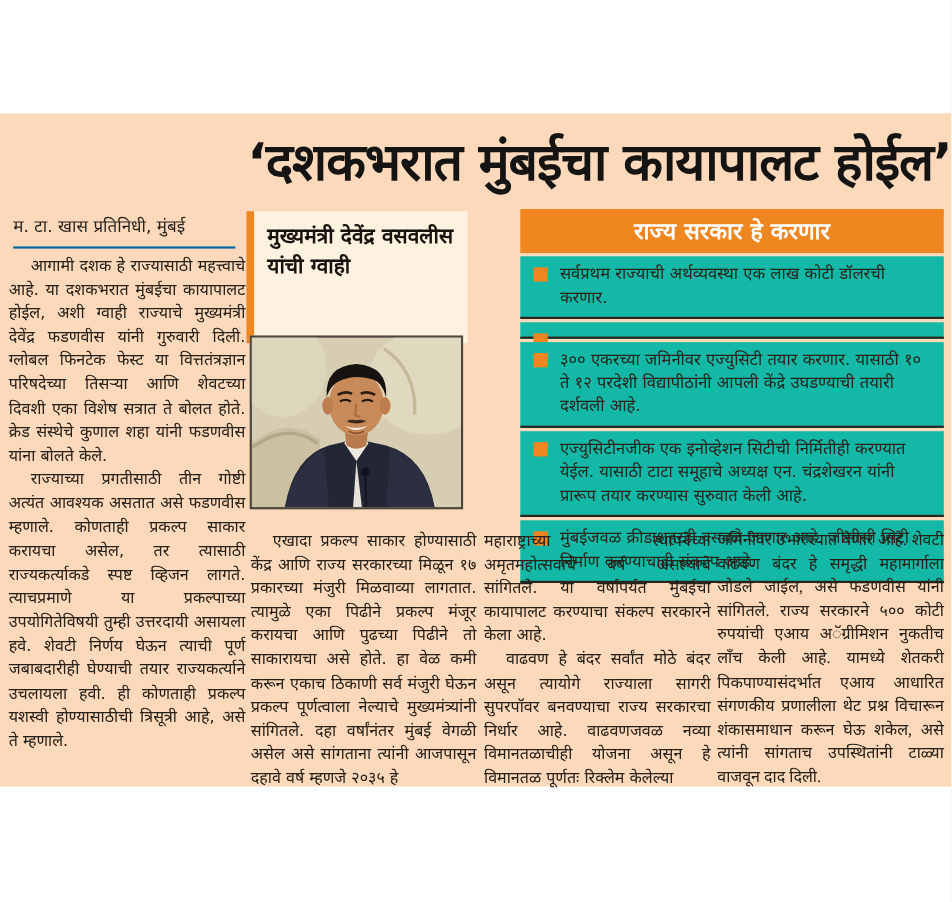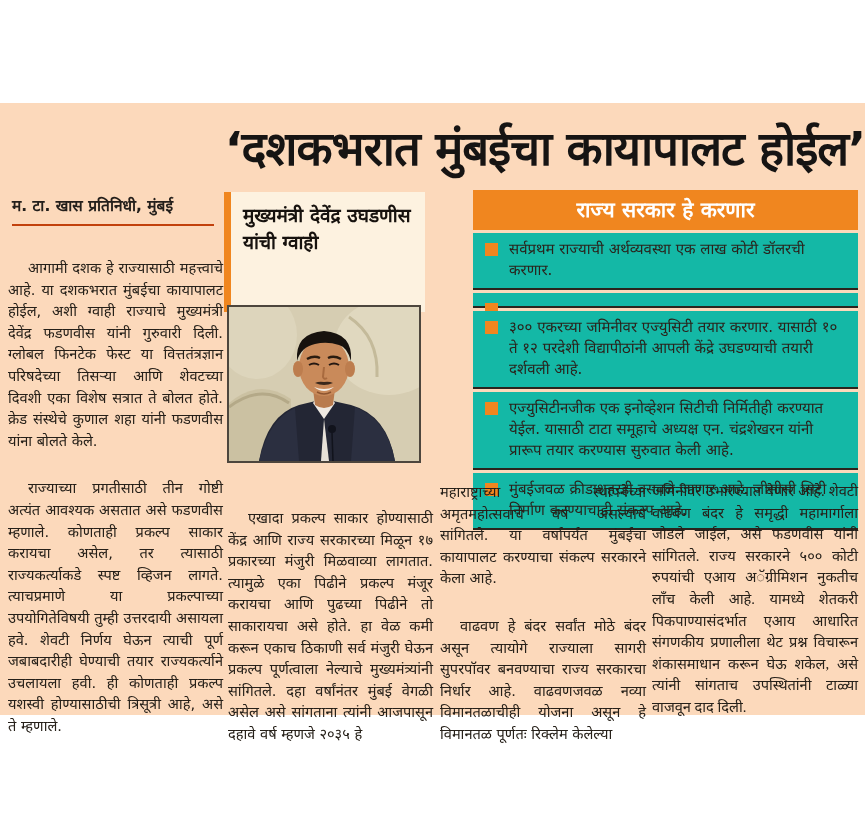--- a/index.html
+++ b/index.html
@@ -12,29 +12,29 @@
     position:absolute; left:0; top:103px; width:865px; height:612px;
     background:#fcd9bb;
   }
   .headline {
     position:absolute; left:0; top:110px; width:865px; text-align:right;
     font-size:47px; font-weight:bold; color:#161413; line-height:78px;
     letter-spacing:-1px; white-space:nowrap;
   }
   .byline {
     position:absolute; left:12px; top:194px; width:202px;
-    font-size:15.5px; font-weight:bold; color:#241f1b;
-    padding-bottom:8px; border-bottom:2px solid #c2410c;
+    font-size:15.5px; font-weight:normal; color:#241f1b;
+    padding-bottom:8px; border-bottom:2px solid #0369a1;
   }
   .bodytext {
     position:absolute; text-align:justify; color:#262019;
     font-size:14.6px; line-height:21.6px;
   }
   .bodytext p { text-align:justify; }
-  .bodytext p.indent { text-indent:20px;margin-top:26px; }
+  .bodytext p.indent { text-indent:20px; }
   .col1 { left:8px;   top:231px; width:215px; }
   .col2 { left:228px; top:481px; width:205px; }
   .col3 { left:440px; top:481px; width:206px; }
   .col4 { left:652px; top:481px; width:206px;font-family:Liberation Serif, serif; }
   .infobox {
     position:absolute; left:224px; top:192px; width:201px; height:120px;
     background:#fdf2e0; border-left:7px solid #f0861f;
     padding:10px 10px 8px 12px;
   }
   .infobox-title {
@@ -72,21 +72,21 @@
   <h1 class="headline">‘दशकभरात मुंबईचा कायापालट होईल’</h1>
 
   <div class="byline">म. टा. खास प्रतिनिधी, मुंबई</div>
 
   <div class="bodytext col1">
     <p class="indent">आगामी दशक हे राज्यासाठी महत्त्वाचे आहे. या दशकभरात मुंबईचा कायापालट होईल, अशी ग्वाही राज्याचे मुख्यमंत्री देवेंद्र फडणवीस यांनी गुरुवारी दिली. ग्लोबल फिनटेक फेस्ट या वित्ततंत्रज्ञान परिषदेच्या तिसऱ्या आणि शेवटच्या दिवशी एका विशेष सत्रात ते बोलत होते. क्रेड संस्थेचे कुणाल शहा यांनी फडणवीस यांना बोलते केले.</p>
     <p class="indent">राज्याच्या प्रगतीसाठी तीन गोष्टी अत्यंत आवश्यक असतात असे फडणवीस म्हणाले. कोणताही प्रकल्प साकार करायचा असेल, तर त्यासाठी राज्यकर्त्याकडे स्पष्ट व्हिजन लागते. त्याचप्रमाणे या प्रकल्पाच्या उपयोगितेविषयी तुम्ही उत्तरदायी असायला हवे. शेवटी निर्णय घेऊन त्याची पूर्ण जबाबदारीही घेण्याची तयार राज्यकर्त्याने उचलायला हवी. ही कोणताही प्रकल्प यशस्वी होण्यासाठीची त्रिसूत्री आहे, असे ते म्हणाले.</p>
   </div>
 
   <div class="infobox">
-    <div class="infobox-title">मुख्यमंत्री देवेंद्र उघडणीस यांची ग्वाही</div>
+    <div class="infobox-title">मुख्यमंत्री देवेंद्र वसवलीस यांची ग्वाही</div>
   </div>
 
   <div class="photo-frame">
     <svg width="190" height="154" viewBox="0 0 190 154" xmlns="http://www.w3.org/2000/svg">
 
       <rect x="0" y="0" width="190" height="154" fill="#d6cdb2"></rect>
       <ellipse cx="160" cy="40" rx="55" ry="48" fill="#e0d8bf"></ellipse>
       <ellipse cx="28" cy="28" rx="40" ry="44" fill="#ddd5bc"></ellipse>
       <path d="M0,96 Q30,70 62,92 L62,154 L0,154 Z" fill="#cbc1a2"></path>
       <path d="M0,100 Q32,76 60,96" stroke="#b4a988" stroke-width="3" fill="none"></path>

